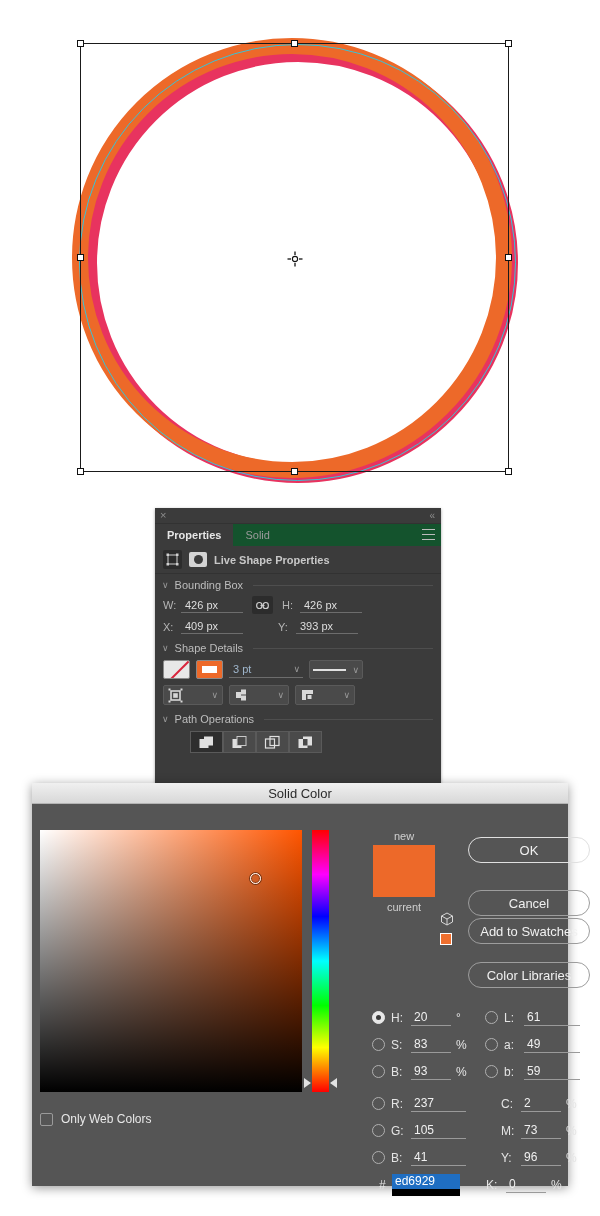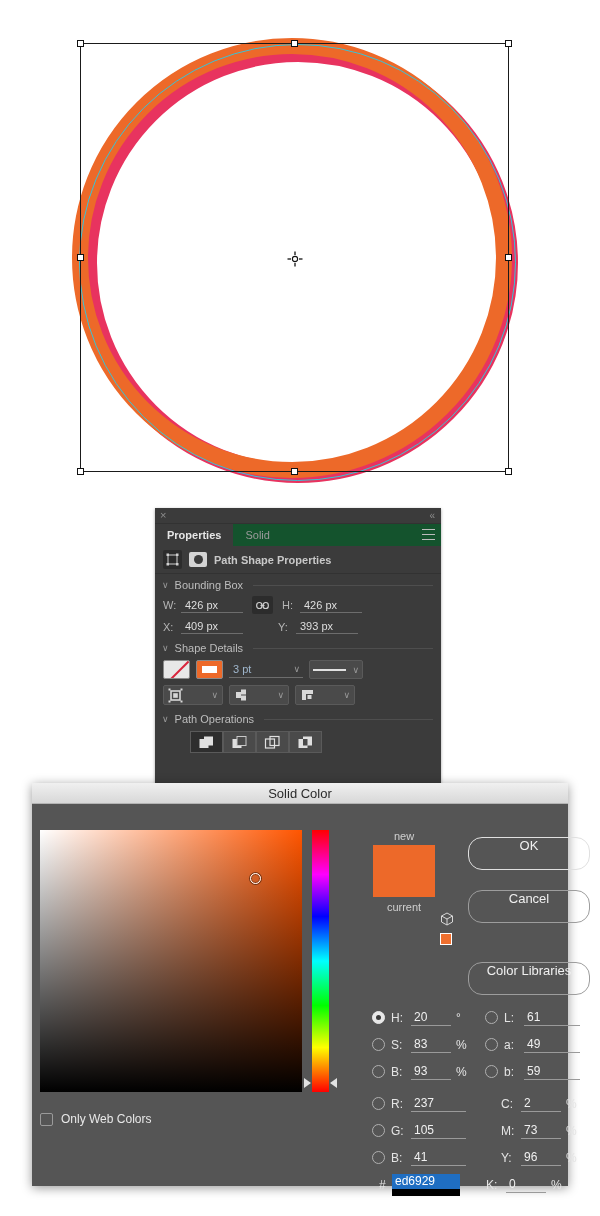--- a/index.html
+++ b/index.html
@@ -191,24 +191,24 @@
   .hue-arrow-r { left: 298px; border-right: 7px solid #e3e3e3; }
 
   .swatch-col { position: absolute; left: 341px; top: 26px; width: 62px; }
   .swatch-lbl { font-size: 11px; color: #d0d0d0; text-align: center; height: 15px; }
   .swatch-new { width: 62px; height: 52px; background: #ed6929; }
   .swatch-cur { width: 62px; height: 0px; }
   .gamut { position: absolute; left: 408px; top: 108px; width: 14px; }
   .gamut .chip { width: 12px; height: 12px; background: #ef6f2e; border: 1px solid #ffffff; margin-top: 3px; }
 
   .dlg-btn {
-    position: absolute; left: 436px; width: 122px; height: 33px;
+    position: absolute; left: 436px; width: 122px; height: 26px;
     border: 1px solid #9d9d9d; border-radius: 14px; background: transparent;
     color: #f0f0f0; font-size: 13px; font-family: "Liberation Sans", sans-serif;
-    display: flex; align-items: flex-start; justify-content: center;
+    display: flex; align-items: center; justify-content: center;
   }
   .dlg-btn.primary { border-color: #e0e0e0; }
   .b-ok { top: 33px; }
   .b-cancel { top: 86px; }
   .b-swatch { top: 114px; }
   .b-lib { top: 158px; }
 
   .webcolors { position: absolute; left: 40px; top: 1112px; display: flex; align-items: center; gap: 8px; }
   .cbox { width: 13px; height: 13px; border: 1px solid #9a9a9a; background: #555555; border-radius: 2px; }
   .webcolors span { font-size: 12px; color: #e8e8e8; }
@@ -297,21 +297,21 @@
           <rect x="2" y="2" width="9" height="9" fill="none" stroke="#d0d0d0" stroke-width="1"></rect>
           <rect x="0.5" y="0.5" width="2.5" height="2.5" fill="#d0d0d0"></rect>
           <rect x="10" y="0.5" width="2.5" height="2.5" fill="#d0d0d0"></rect>
           <rect x="0.5" y="10" width="2.5" height="2.5" fill="#d0d0d0"></rect>
           <rect x="10" y="10" width="2.5" height="2.5" fill="#d0d0d0"></rect>
         </svg>
       </div>
       <div class="hdr-icon-b">
           <span class="dot"></span>
         </div>
-      <div class="hdr-title">Path Shape Properties</div>
+      <div class="hdr-title">Live Shape Properties</div>
     </div>
 
     <div class="section-head">
       <span class="caret">∨</span>
       <span>Bounding Box</span>
       <span class="rule"></span>
     </div>
 
     <div class="field-row">
       <span class="fld-label">W:</span>
@@ -452,20 +452,23 @@
           <path d="M1.5 4 L7 7 L12.5 4 M7 7 L7 13" fill="none" stroke="#d8d8d8" stroke-width="1"></path>
         </svg>
         <div class="chip"></div>
       </div>
 
       <div class="dlg-btn primary b-ok">
         <span>OK</span>
       </div>
       <div class="dlg-btn b-cancel">
         <span>Cancel</span>
+      </div>
+      <div class="dlg-btn b-swatch">
+        <span>Add to Swatches</span>
       </div>
       <div class="dlg-btn b-lib">
         <span>Color Libraries</span>
       </div>
 
       <div class="numgrid">
 
         <div class="nrow">
           <span class="radio sel">
               <i></i>

